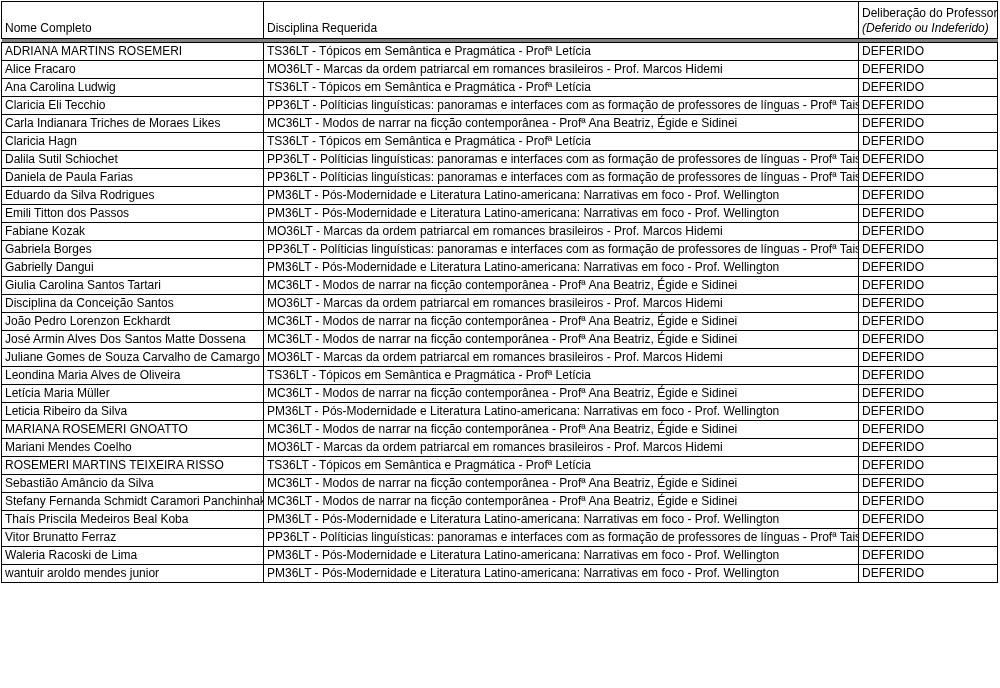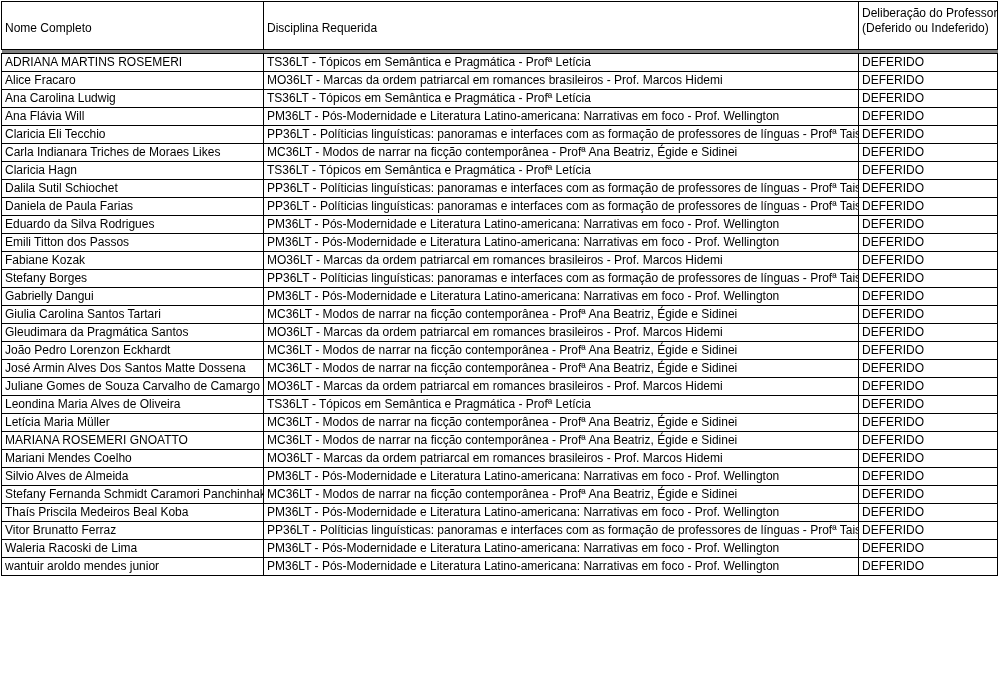--- a/index.html
+++ b/index.html
@@ -34,21 +34,21 @@
     overflow: hidden;
     font-size: 12px;
     font-weight: normal;
     text-align: left;
     color: #000000;
   }
   thead th {
     height: 34px;
     vertical-align: bottom;
     line-height: 15px;
-    padding-bottom: 13px;
+    padding-bottom: 2px;
   }
   tr.divider td {
     border-left: none;
     border-right: none;
     border-top: 1px solid #000000;
     border-bottom: 1px solid #000000;
     height: 3px;
     padding: 0;
     background: #808080;
   }
@@ -66,21 +66,21 @@
       <col class="c-name">
       <col class="c-disc">
       <col class="c-delib">
     </colgroup>
     <thead>
       <tr>
         <th>Nome Completo</th>
         <th>Disciplina Requerida</th>
         <th>
           <span style="display:block;">Deliberação do Professor</span>
-          <span style="display:block;">(Deferido ou Indeferido)</span>
+          <span style="display:block;font-style:italic;">(Deferido ou Indeferido)</span>
         </th>
       </tr>
       <tr class="divider">
         <td colspan="3"></td>
       </tr>
     </thead>
     <tbody>
   <tr>
     <td>ADRIANA MARTINS ROSEMERI</td>
     <td>TS36LT - Tópicos em Semântica e Pragmática - Profª Letícia</td>
@@ -92,25 +92,20 @@
     <td>MO36LT - Marcas da ordem patriarcal em romances brasileiros - Prof. Marcos Hidemi</td>
     <td>DEFERIDO</td>
   </tr>
 
   <tr>
     <td>Ana Carolina Ludwig</td>
     <td>TS36LT - Tópicos em Semântica e Pragmática - Profª Letícia</td>
     <td>DEFERIDO</td>
   </tr>
 
-  <tr>
-    <td>Ana Flávia Will</td>
-    <td>PM36LT - Pós-Modernidade e Literatura Latino-americana: Narrativas em foco - Prof. Wellington</td>
-    <td>DEFERIDO</td>
-  </tr>
 
   <tr>
     <td>Claricia Eli Tecchio</td>
     <td>PP36LT - Políticias linguísticas: panoramas e interfaces com as formação de professores de línguas - Profª Taisa</td>
     <td>DEFERIDO</td>
   </tr>
 
   <tr>
     <td>Carla Indianara Triches de Moraes Likes</td>
     <td>MC36LT - Modos de narrar na ficção contemporânea - Profª Ana Beatriz, Égide e Sidinei</td>
@@ -148,39 +143,39 @@
     <td>DEFERIDO</td>
   </tr>
 
   <tr>
     <td>Fabiane Kozak</td>
     <td>MO36LT - Marcas da ordem patriarcal em romances brasileiros - Prof. Marcos Hidemi</td>
     <td>DEFERIDO</td>
   </tr>
 
   <tr>
-    <td>Stefany Borges</td>
+    <td>Gabriela Borges</td>
     <td>PP36LT - Políticias linguísticas: panoramas e interfaces com as formação de professores de línguas - Profª Taisa</td>
     <td>DEFERIDO</td>
   </tr>
 
   <tr>
     <td>Gabrielly Dangui</td>
     <td>PM36LT - Pós-Modernidade e Literatura Latino-americana: Narrativas em foco - Prof. Wellington</td>
     <td>DEFERIDO</td>
   </tr>
 
   <tr>
     <td>Giulia Carolina Santos Tartari</td>
     <td>MC36LT - Modos de narrar na ficção contemporânea - Profª Ana Beatriz, Égide e Sidinei</td>
     <td>DEFERIDO</td>
   </tr>
 
   <tr>
-    <td>Gleudimara da Pragmática Santos</td>
+    <td>Disciplina da Conceição Santos</td>
     <td>MO36LT - Marcas da ordem patriarcal em romances brasileiros - Prof. Marcos Hidemi</td>
     <td>DEFERIDO</td>
   </tr>
 
   <tr>
     <td>João Pedro Lorenzon Eckhardt</td>
     <td>MC36LT - Modos de narrar na ficção contemporânea - Profª Ana Beatriz, Égide e Sidinei</td>
     <td>DEFERIDO</td>
   </tr>
 
@@ -202,41 +197,51 @@
     <td>TS36LT - Tópicos em Semântica e Pragmática - Profª Letícia</td>
     <td>DEFERIDO</td>
   </tr>
 
   <tr>
     <td>Letícia Maria Müller</td>
     <td>MC36LT - Modos de narrar na ficção contemporânea - Profª Ana Beatriz, Égide e Sidinei</td>
     <td>DEFERIDO</td>
   </tr>
 
+  <tr>
+    <td>Leticia Ribeiro da Silva</td>
+    <td>PM36LT - Pós-Modernidade e Literatura Latino-americana: Narrativas em foco - Prof. Wellington</td>
+    <td>DEFERIDO</td>
+  </tr>
 
   <tr>
     <td>MARIANA ROSEMERI GNOATTO</td>
     <td>MC36LT - Modos de narrar na ficção contemporânea - Profª Ana Beatriz, Égide e Sidinei</td>
     <td>DEFERIDO</td>
   </tr>
 
 
   <tr>
     <td>Mariani Mendes Coelho</td>
     <td>MO36LT - Marcas da ordem patriarcal em romances brasileiros - Prof. Marcos Hidemi</td>
     <td>DEFERIDO</td>
   </tr>
 
-
-
-  <tr>
-    <td>Silvio Alves de Almeida</td>
-    <td>PM36LT - Pós-Modernidade e Literatura Latino-americana: Narrativas em foco - Prof. Wellington</td>
-    <td>DEFERIDO</td>
-  </tr>
+  <tr>
+    <td>ROSEMERI MARTINS TEIXEIRA RISSO</td>
+    <td>TS36LT - Tópicos em Semântica e Pragmática - Profª Letícia</td>
+    <td>DEFERIDO</td>
+  </tr>
+
+  <tr>
+    <td>Sebastião Amâncio da Silva</td>
+    <td>MC36LT - Modos de narrar na ficção contemporânea - Profª Ana Beatriz, Égide e Sidinei</td>
+    <td>DEFERIDO</td>
+  </tr>
+
 
   <tr>
     <td>Stefany Fernanda Schmidt Caramori Panchinhak</td>
     <td>MC36LT - Modos de narrar na ficção contemporânea - Profª Ana Beatriz, Égide e Sidinei</td>
     <td>DEFERIDO</td>
   </tr>
 
 
   <tr>
     <td>Thaís Priscila Medeiros Beal Koba</td>

